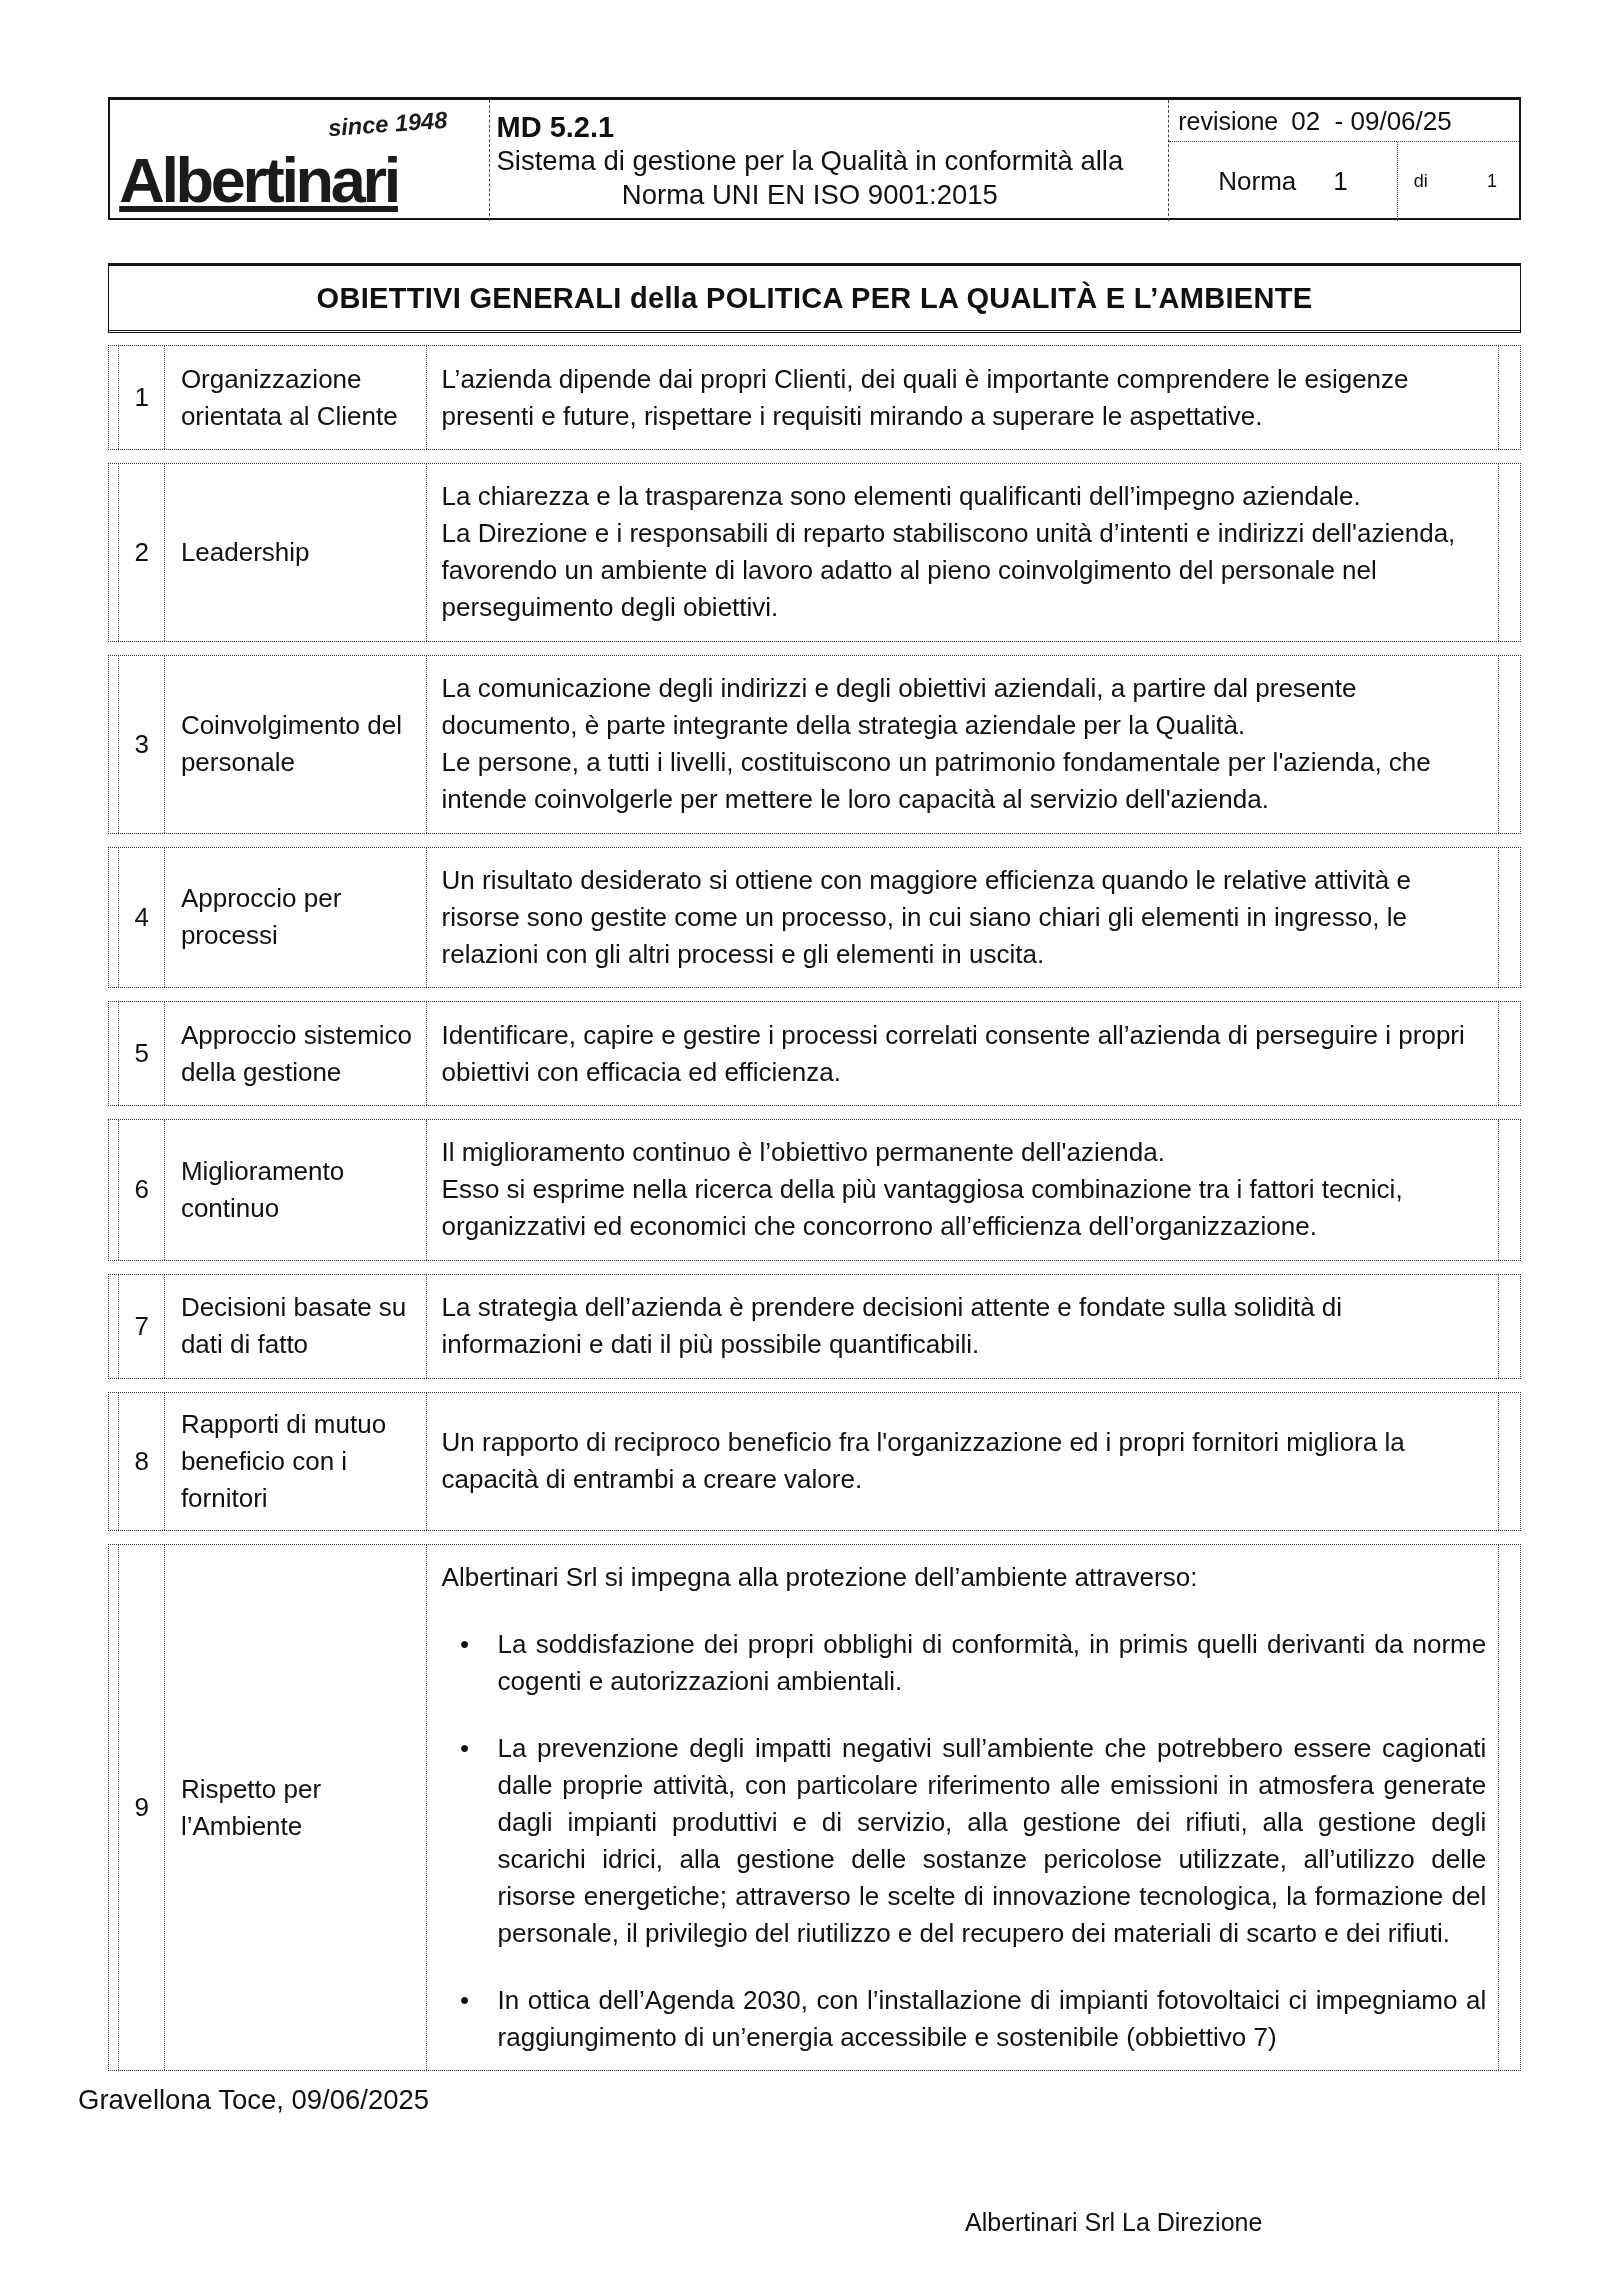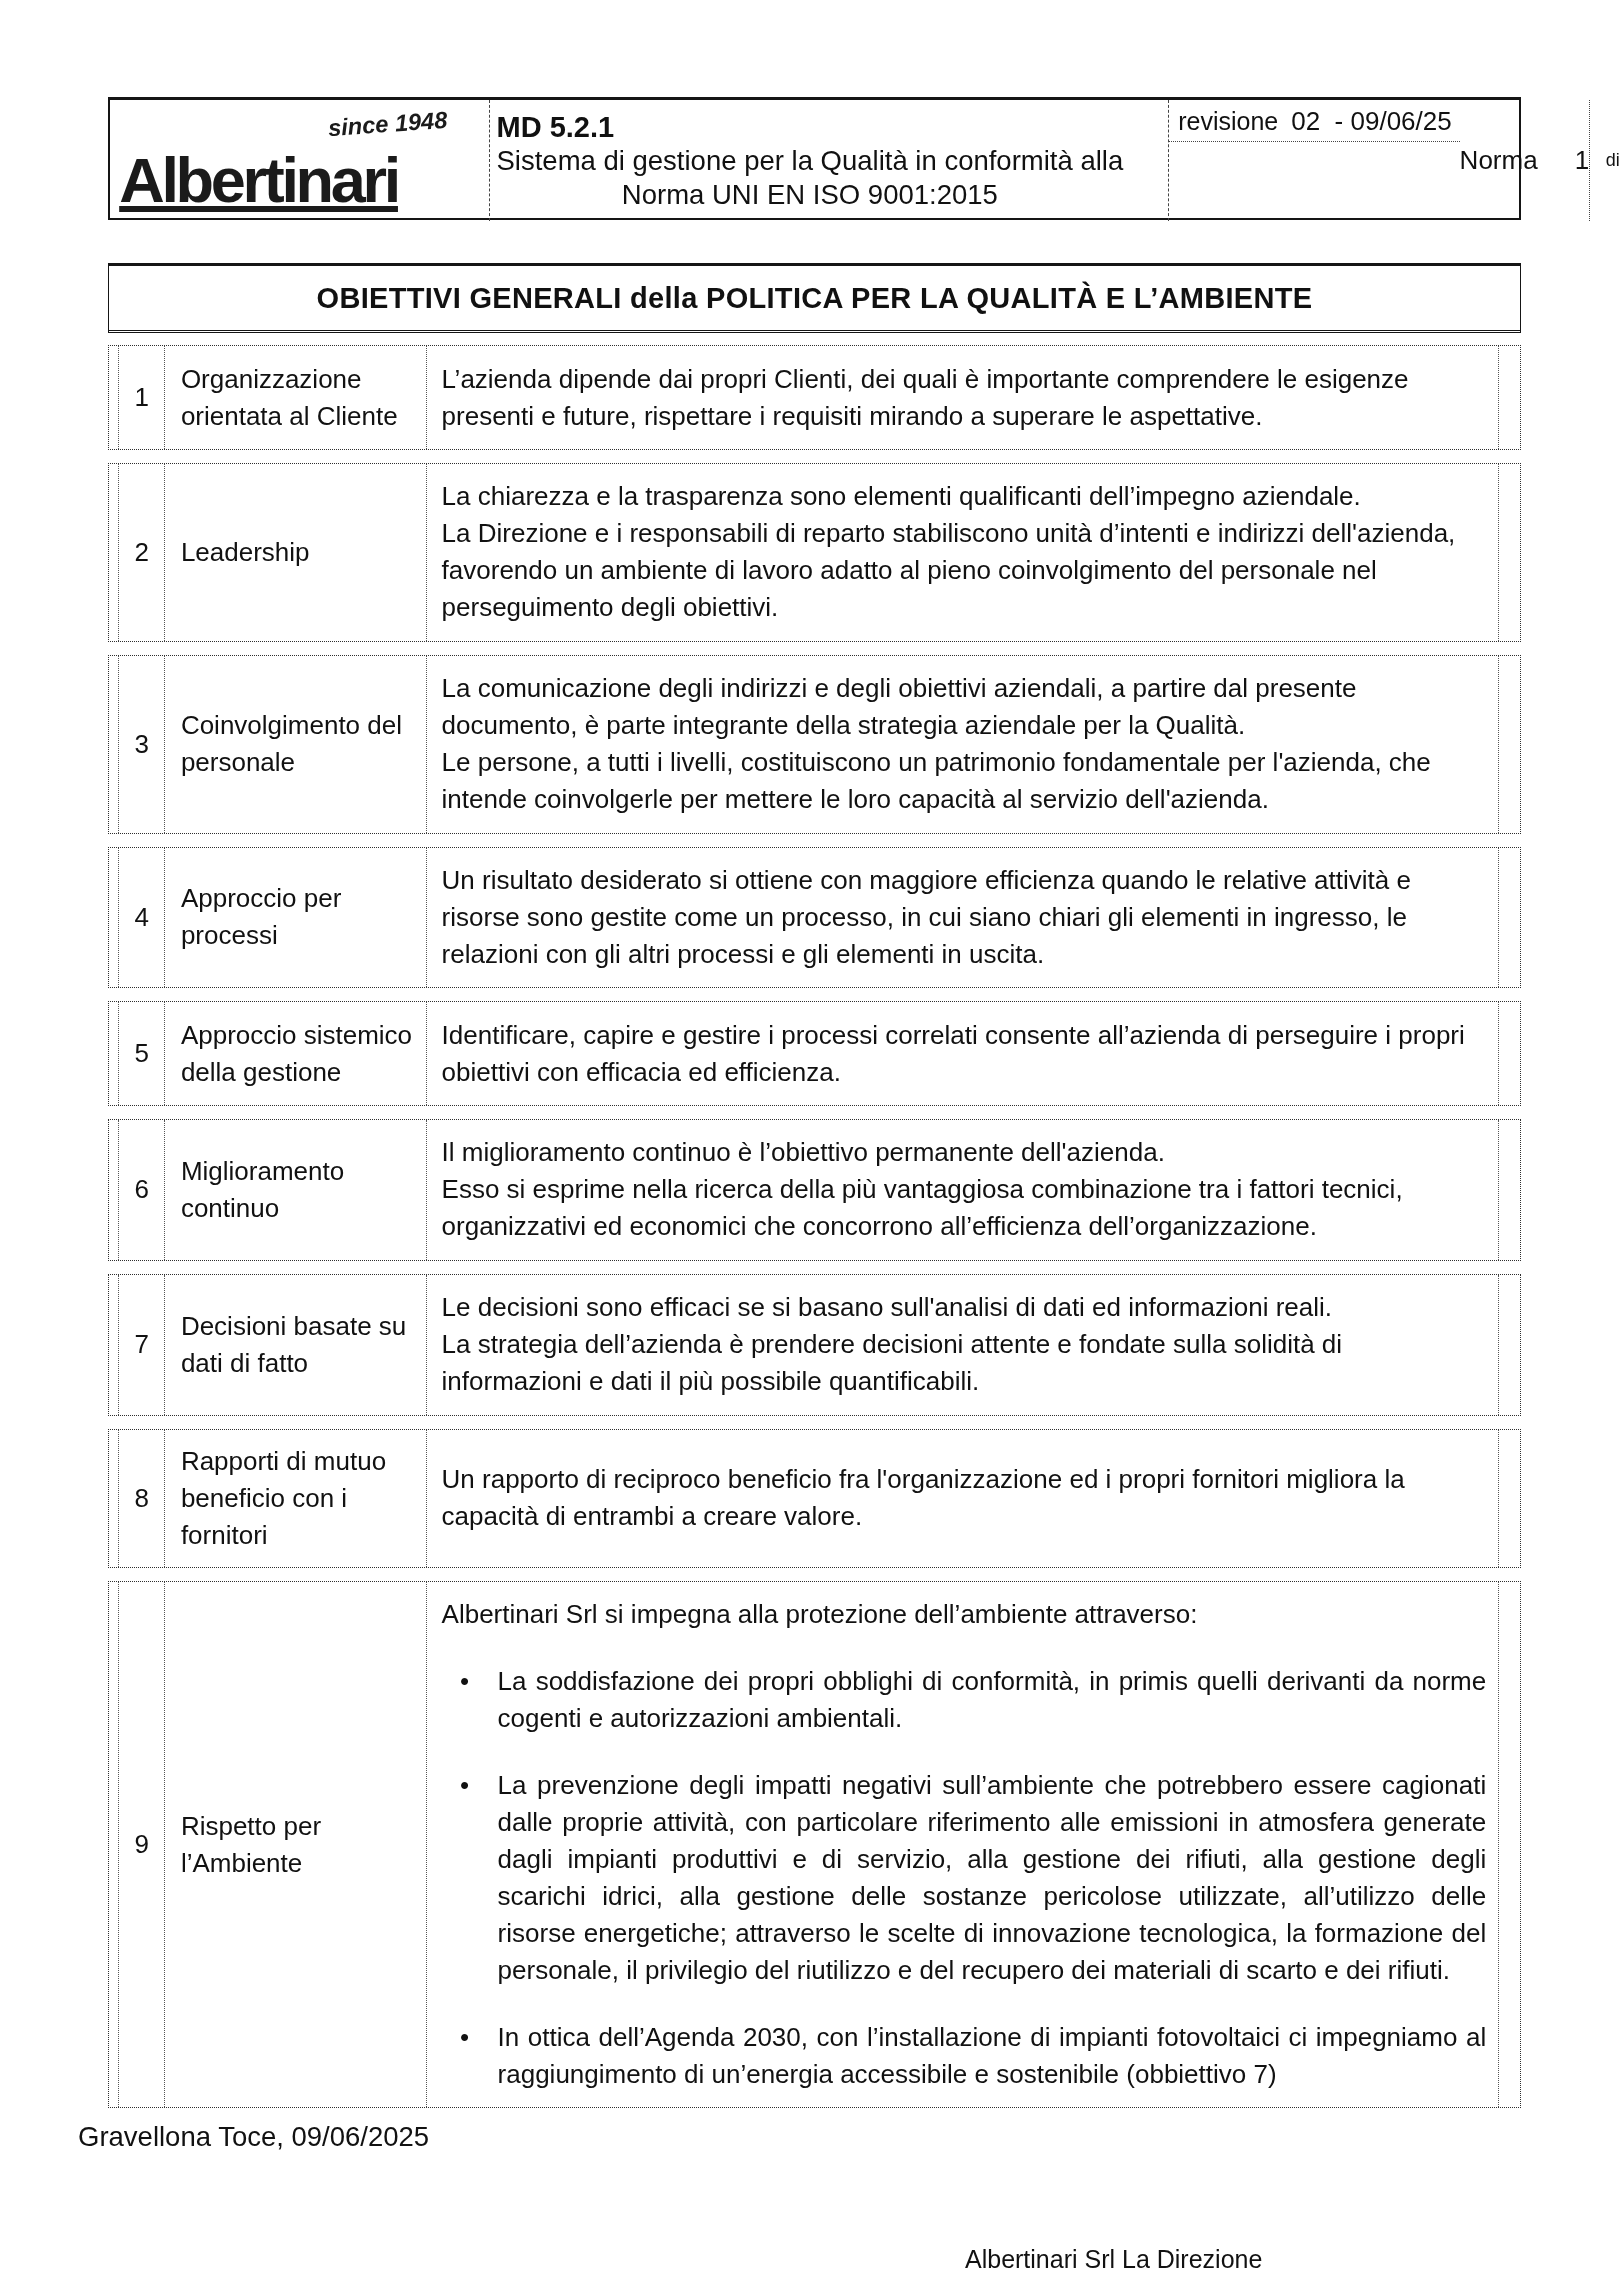--- a/index.html
+++ b/index.html
@@ -51,20 +51,21 @@
     align-items: flex-start;
     justify-content: space-between;
     padding: 10.5px 6.5px 9.2px 6.5px;
     text-align: center;
   }
   .doc-code { font-size: 29px; font-weight: 700; }
   .doc-title { font-size: 27.5px; line-height: 34px; }
   .rev-cell {
     border-left: 1.3px dashed #444;
     display: flex;
+    flex-direction: column;
   }
   .rev-row {
     display: flex;
     align-items: center;
     gap: 13px;
     padding: 5.2px 7.9px 3.9px 9.2px;
     border-bottom: 1.3px dotted #444;
     height: 42px;
   }
   .rev-label { font-size: 25px; }
@@ -230,21 +231,20 @@
       <div class="cell label">Miglioramento continuo</div>
       <div class="cell text">
         <div class="para">Il miglioramento continuo è l’obiettivo permanente dell'azienda.</div>
         <div class="para">Esso si esprime nella ricerca della più vantaggiosa combinazione tra i fattori tecnici, organizzativi ed economici che concorrono all’efficienza dell’organizzazione.</div>
       </div>
     </div>
     <div class="row">
       <div class="cell num">7</div>
       <div class="cell label">Decisioni basate su dati di fatto</div>
       <div class="cell text">
-        <div class="para">Le decisioni sono efficaci se si basano sull'analisi di dati ed informazioni reali.</div>
         <div class="para">La strategia dell’azienda è prendere decisioni attente e fondate sulla solidità di informazioni e dati il più possibile quantificabili.</div>
       </div>
     </div>
     <div class="row">
       <div class="cell num">8</div>
       <div class="cell label">Rapporti di mutuo beneficio con i fornitori</div>
       <div class="cell text">
         <div class="para">Un rapporto di reciproco beneficio fra l'organizzazione ed i propri fornitori migliora la capacità di entrambi a creare valore.</div>
       </div>
     </div>

